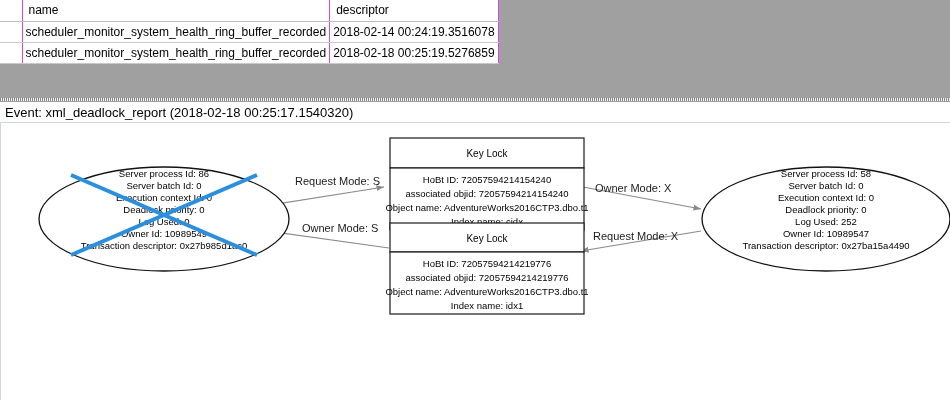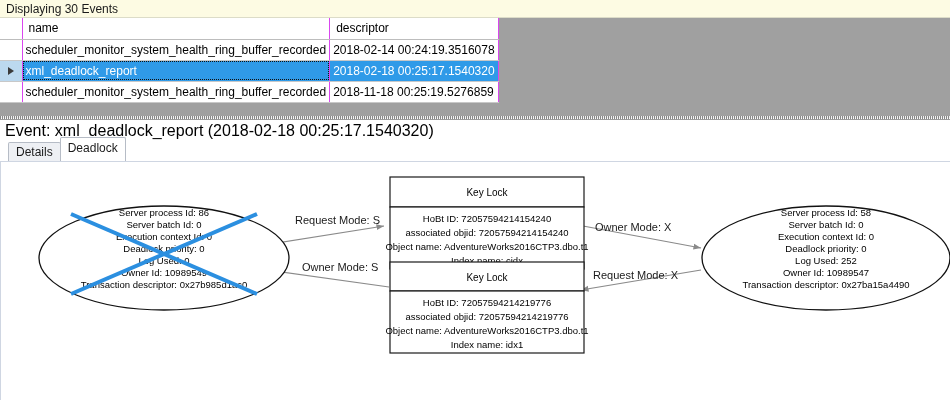--- a/index.html
+++ b/index.html
@@ -106,24 +106,24 @@
       repeating-linear-gradient(90deg, #888 0 1px, transparent 1px 2px),
       repeating-linear-gradient(0deg, #fff 0 1px, transparent 1px 3px);
     background-color: #f0f0f0;
   }
 
   
   .event-head {
     height: 20px;
     flex: 0 0 auto;
     display: flex;
-    align-items: flex-end;
+    align-items: center;
     padding-left: 5px;
     background: #ffffff;
-    font-size: 16px;
+    font-size: 13px;
     box-sizing: border-box;
   }
 
   
   .tabstrip {
     height: 21px;
     flex: 0 0 auto;
     display: flex;
     align-items: flex-end;
     padding-left: 8px;
@@ -181,23 +181,20 @@
     font-family: "Liberation Sans", sans-serif;
     font-size: 10px;
     fill: #000;
   }
 </style>
 </head>
 <body>
 
 <div class="app">
 
-  <div class="banner">
-    <span>Displaying 30 Events</span>
-  </div>
 
   <div class="grid-wrap">
     <table class="grid">
       <colgroup>
         <col class="c-sel">
           <col class="c-name">
           <col class="c-ts">
       </colgroup>
       <thead>
         <tr>
@@ -205,49 +202,34 @@
           <th>name</th>
           <th>descriptor</th>
         </tr>
       </thead>
       <tbody>
         <tr>
           <td class="sel-cell"></td>
           <td>scheduler_monitor_system_health_ring_buffer_recorded</td>
           <td>2018-02-14 00:24:19.3516078</td>
         </tr>
-        <tr class="row-selected">
-          <td class="sel-cell">
-            <span class="tri"></span>
-          </td>
-          <td class="focus-cell">xml_deadlock_report</td>
-          <td>2018-02-18 00:25:17.1540320</td>
-        </tr>
         <tr>
           <td class="sel-cell"></td>
           <td>scheduler_monitor_system_health_ring_buffer_recorded</td>
-          <td>2018-11-18 00:25:19.5276859</td>
+          <td>2018-02-18 00:25:19.5276859</td>
         </tr>
       </tbody>
     </table>
     <div class="grid-hatch"></div>
   </div>
 
   <div class="event-head">
     <span>Event: xml_deadlock_report (2018-02-18 00:25:17.1540320)</span>
   </div>
 
-  <div class="tabstrip">
-    <div class="tab">
-      <span>Details</span>
-    </div>
-    <div class="tab active">
-      <span>Deadlock</span>
-    </div>
-  </div>
 
   <div class="canvas">
     <svg width="949" height="222" viewBox="0 0 949 222">
       <defs>
         <marker id="arr" viewBox="0 0 10 10" refX="9" refY="5" markerWidth="7" markerHeight="7" orient="auto-start-reverse">
           <path d="M 0 1.5 L 9 5 L 0 8.5 z" fill="#8a8a8a"></path>
         </marker>
       </defs>
 
       <g>

